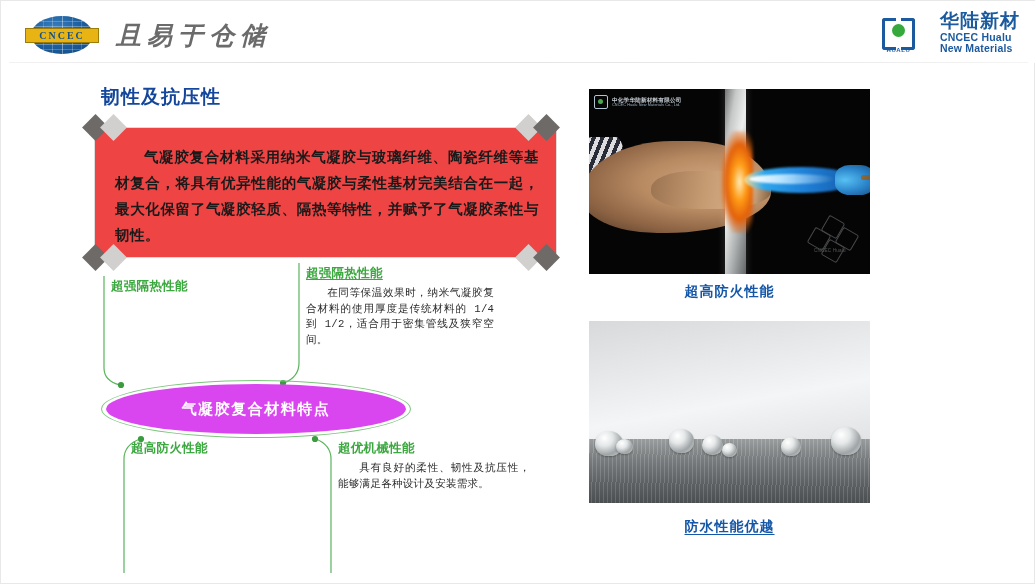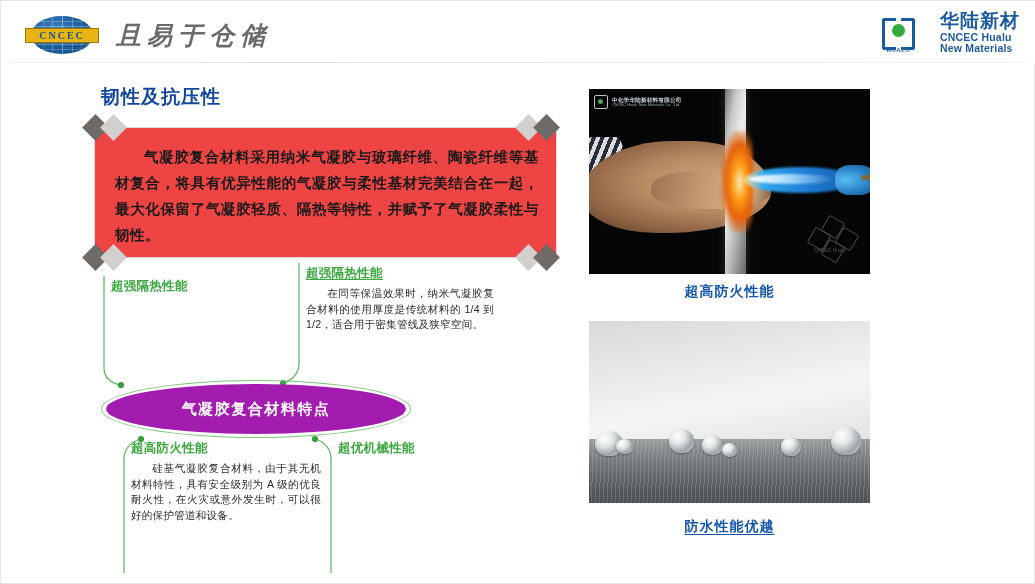--- a/index.html
+++ b/index.html
@@ -72,32 +72,32 @@
 
   
   .diagram{position:absolute;left:93px;top:262px;width:470px;height:310px;}
   .diagram svg{position:absolute;left:0;top:0;}
 
   .fbox{position:absolute;}
   .fhead{font-size:12.5px;font-weight:700;color:#3ba83f;letter-spacing:.3px;}
   .fhead.ul{text-decoration:underline;text-underline-offset:2px;}
   .fbody{margin-top:4px;font-size:10.6px;color:#2b2b2b;line-height:15.5px;
       text-indent:2em;text-align:justify;letter-spacing:.2px;
-      font-family:Liberation Sans, sans-serif;}
+      font-family:Liberation Mono, monospace;}
 
   .f-tl{left:17px;top:15px;width:182px;}
   .f-tr{left:212px;top:2px;width:188px;}
   .f-bl{left:37px;top:177px;width:190px;}
   .f-br{left:244px;top:177px;width:192px;}
 
   .ellipse{position:absolute;left:7px;top:117px;width:310px;height:58px;}
   .ellipse .outer{position:absolute;left:0;top:0;width:310px;height:58px;
       border:1px solid #7fc47f;border-radius:50%;box-sizing:border-box;}
   .ellipse .inner{position:absolute;left:5px;top:4px;width:300px;height:50px;
-      border-radius:50%;background:#a21caf;
+      border-radius:50%;background:#d946ef;
       display:flex;align-items:center;justify-content:center;}
   .ellipse .inner span{color:#fff;font-size:15px;font-weight:700;letter-spacing:1.5px;}
 
   
   .photo{position:absolute;overflow:hidden;}
   .photo-fire{left:588px;top:88px;width:281px;height:185px;background:#050505;}
   .photo-water{left:588px;top:320px;width:281px;height:182px;}
 
   .fire-hand{position:absolute;left:-8px;top:52px;width:190px;height:92px;
       background:radial-gradient(ellipse at 72% 46%,#d4a882 0%,#b78a62 40%,#8a6142 72%,#4a3524 100%);
@@ -224,25 +224,25 @@
       <div class="fhead">超强隔热性能</div>
     </div>
 
     <div class="fbox f-tr">
       <div class="fhead ul">超强隔热性能</div>
       <div class="fbody">在同等保温效果时，纳米气凝胶复合材料的使用厚度是传统材料的 1/4 到 1/2，适合用于密集管线及狭窄空间。</div>
     </div>
 
     <div class="fbox f-bl">
       <div class="fhead">超高防火性能</div>
-      <div class="fbody">硅基气凝胶复合材料，由于其无机材料特性，具有安全级别为 A 级的优良耐火性，在火灾或意外发生时，可以很好的保护管道和设备。</div>
     </div>
 
     <div class="fbox f-br">
       <div class="fhead">超优机械性能</div>
+      <div class="fbody">具有良好的柔性、韧性及抗压性，能够满足各种设计及安装需求。</div>
     </div>
 
     <div class="ellipse">
       <div class="outer"></div>
       <div class="inner">
         <span>气凝胶复合材料特点</span>
       </div>
     </div>
   </div>
 

